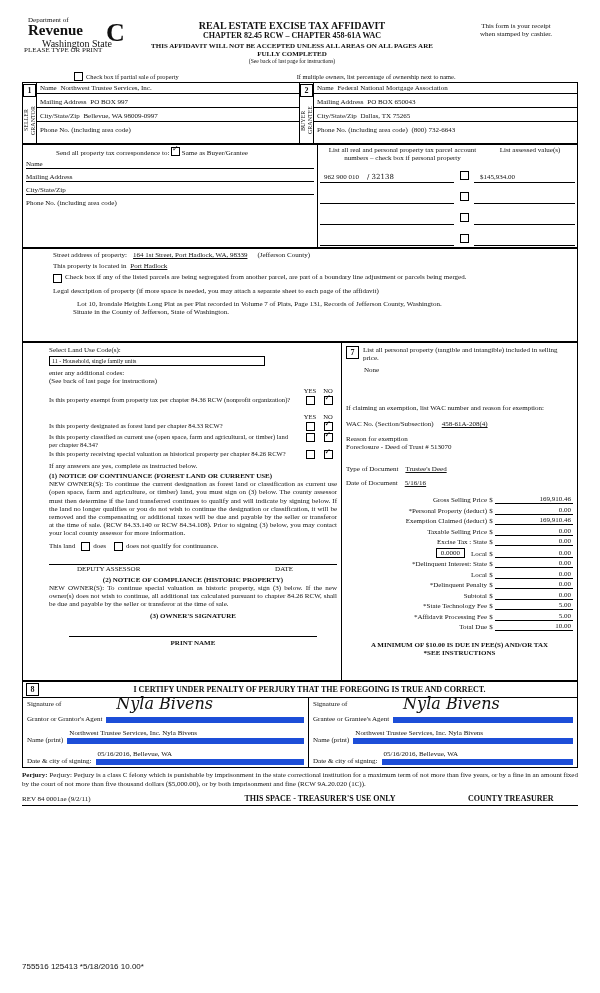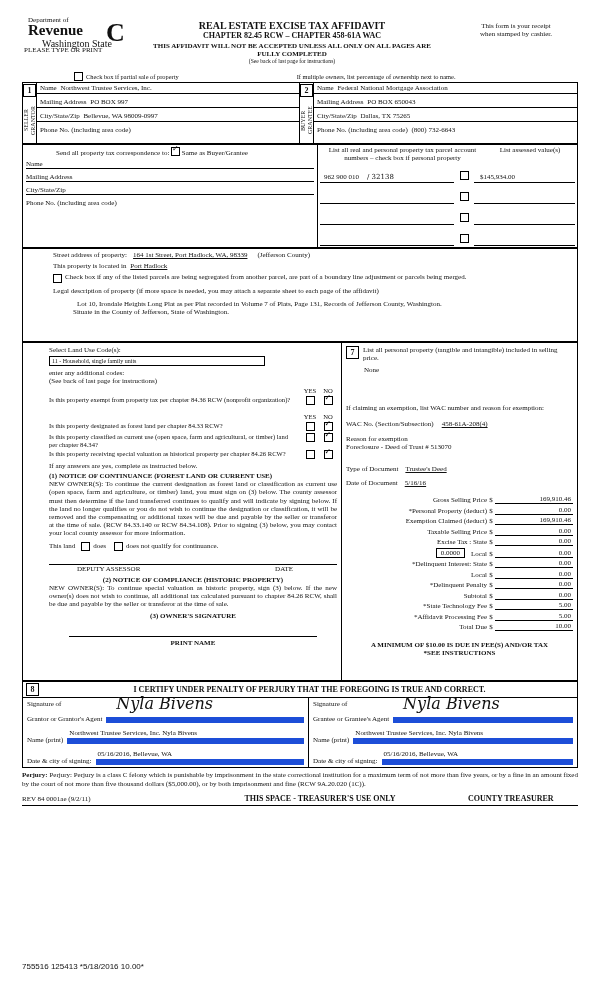--- a/index.html
+++ b/index.html
@@ -51,21 +51,21 @@
   <div class="sheet">
 
     <div class="header">
       <div class="dept">Department of</div>
       <div class="rev">Revenue</div>
       <div class="wash">Washington State</div>
       <div class="logoC">C</div>
       <div class="titleblk">
         <div class="ttl t10">REAL ESTATE EXCISE TAX AFFIDAVIT</div>
         <div class="ttl t8">CHAPTER 82.45 RCW – CHAPTER 458-61A WAC</div>
-        <div class="ttl t7" style="margin-top:2px">THIS AFFIDAVIT WILL NOT BE ACCEPTED UNLESS ALL ONLY ON ALL PAGES ARE FULLY COMPLETED</div>
+        <div class="ttl t7" style="margin-top:2px">THIS AFFIDAVIT WILL NOT BE ACCEPTED UNLESS ALL AREAS ON ALL PAGES ARE FULLY COMPLETED</div>
         <div class="t6 xs">(See back of last page for instructions)</div>
       </div>
       <div class="receipt">
         <div>This form is your receipt</div>
         <div>when stamped by cashier.</div>
       </div>
       <div class="typeprint t7">PLEASE TYPE OR PRINT</div>
     </div>
 
     <div style="display:flex;align-items:center;font-size:6.4px;margin-bottom:1px;">

